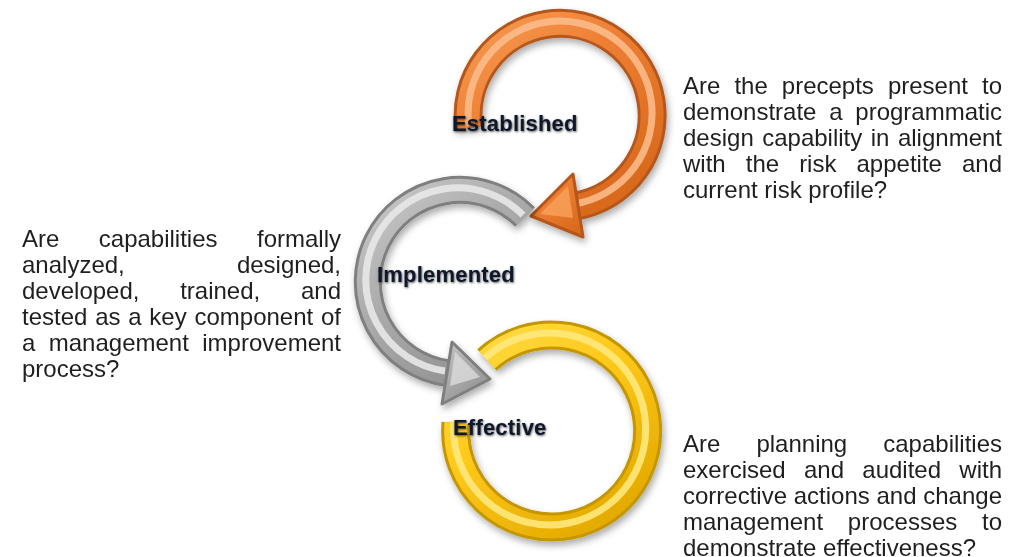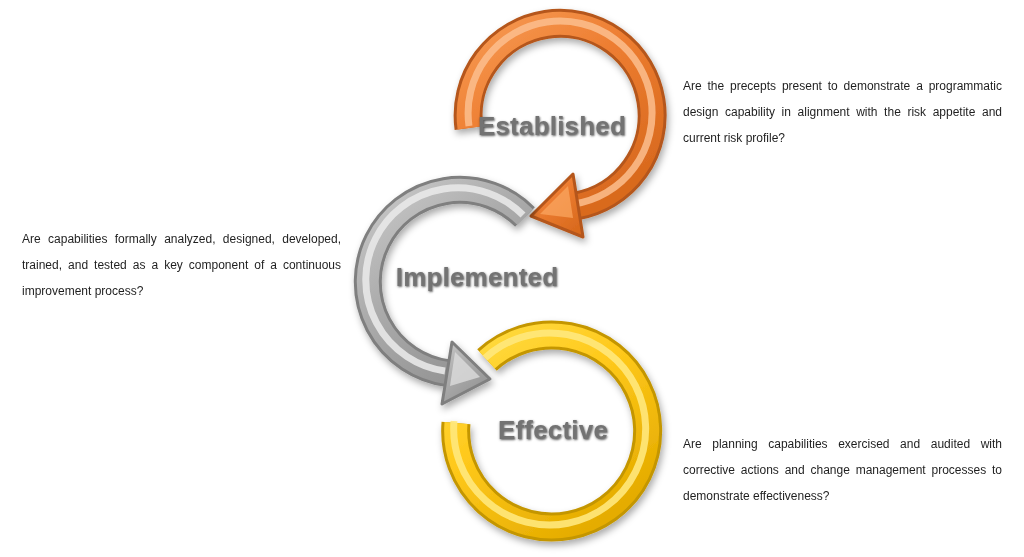--- a/index.html
+++ b/index.html
@@ -18,35 +18,35 @@
   .rings-svg {
     position: absolute;
     left: 0;
     top: 0;
     width: 1024px;
     height: 557px;
   }
   .stage-label {
     position: absolute;
     width: 200px;
-    text-align: center;
-    font-size: 26px;
+    text-align: left;
+    font-size: 22px;
     font-weight: 600;
-    color: #737373;
+    color: #0f172a;
     letter-spacing: 0.2px;
     text-shadow: 1px 1px 2px rgba(0,0,0,0.45), 0 1px 3px rgba(0,0,0,0.25);
     white-space: nowrap;
   }
   .label-established { left: 452px; top: 111px; }
   .label-implemented { left: 377px; top: 262px; }
   .label-effective   { left: 453px; top: 415px; }
   .note {
     position: absolute;
     width: 319px;
-    font-size: 12px;
+    font-size: 24px;
     line-height: 26px;
     color: #1f1f1f;
     text-align: justify;
     text-justify: inter-word;
     margin: 0;
   }
   .note-established { left: 683px; top: 73px; }
   .note-implemented { left: 22px;  top: 226px; }
   .note-effective   { left: 683px; top: 383px; margin-top: 48px; }
 </style>
@@ -101,17 +101,17 @@
   </svg>
 
   <div class="stage-label label-established">Established</div>
 
   <div class="stage-label label-implemented">Implemented</div>
 
   <div class="stage-label label-effective">Effective</div>
 
   <p class="note note-established">Are the precepts present to demonstrate a programmatic design capability in alignment with the risk appetite and current risk profile?</p>
 
-  <p class="note note-implemented">Are capabilities formally analyzed, designed, developed, trained, and tested as a key component of a continuous improvement process?</p>
+  <p class="note note-implemented">Are capabilities formally analyzed, designed, developed, trained, and tested as a key component of a management improvement process?</p>
 
   <p class="note note-effective">Are planning capabilities exercised and audited with corrective actions and change management processes to demonstrate effectiveness?</p>
 
 </div>
 
 </body></html>

